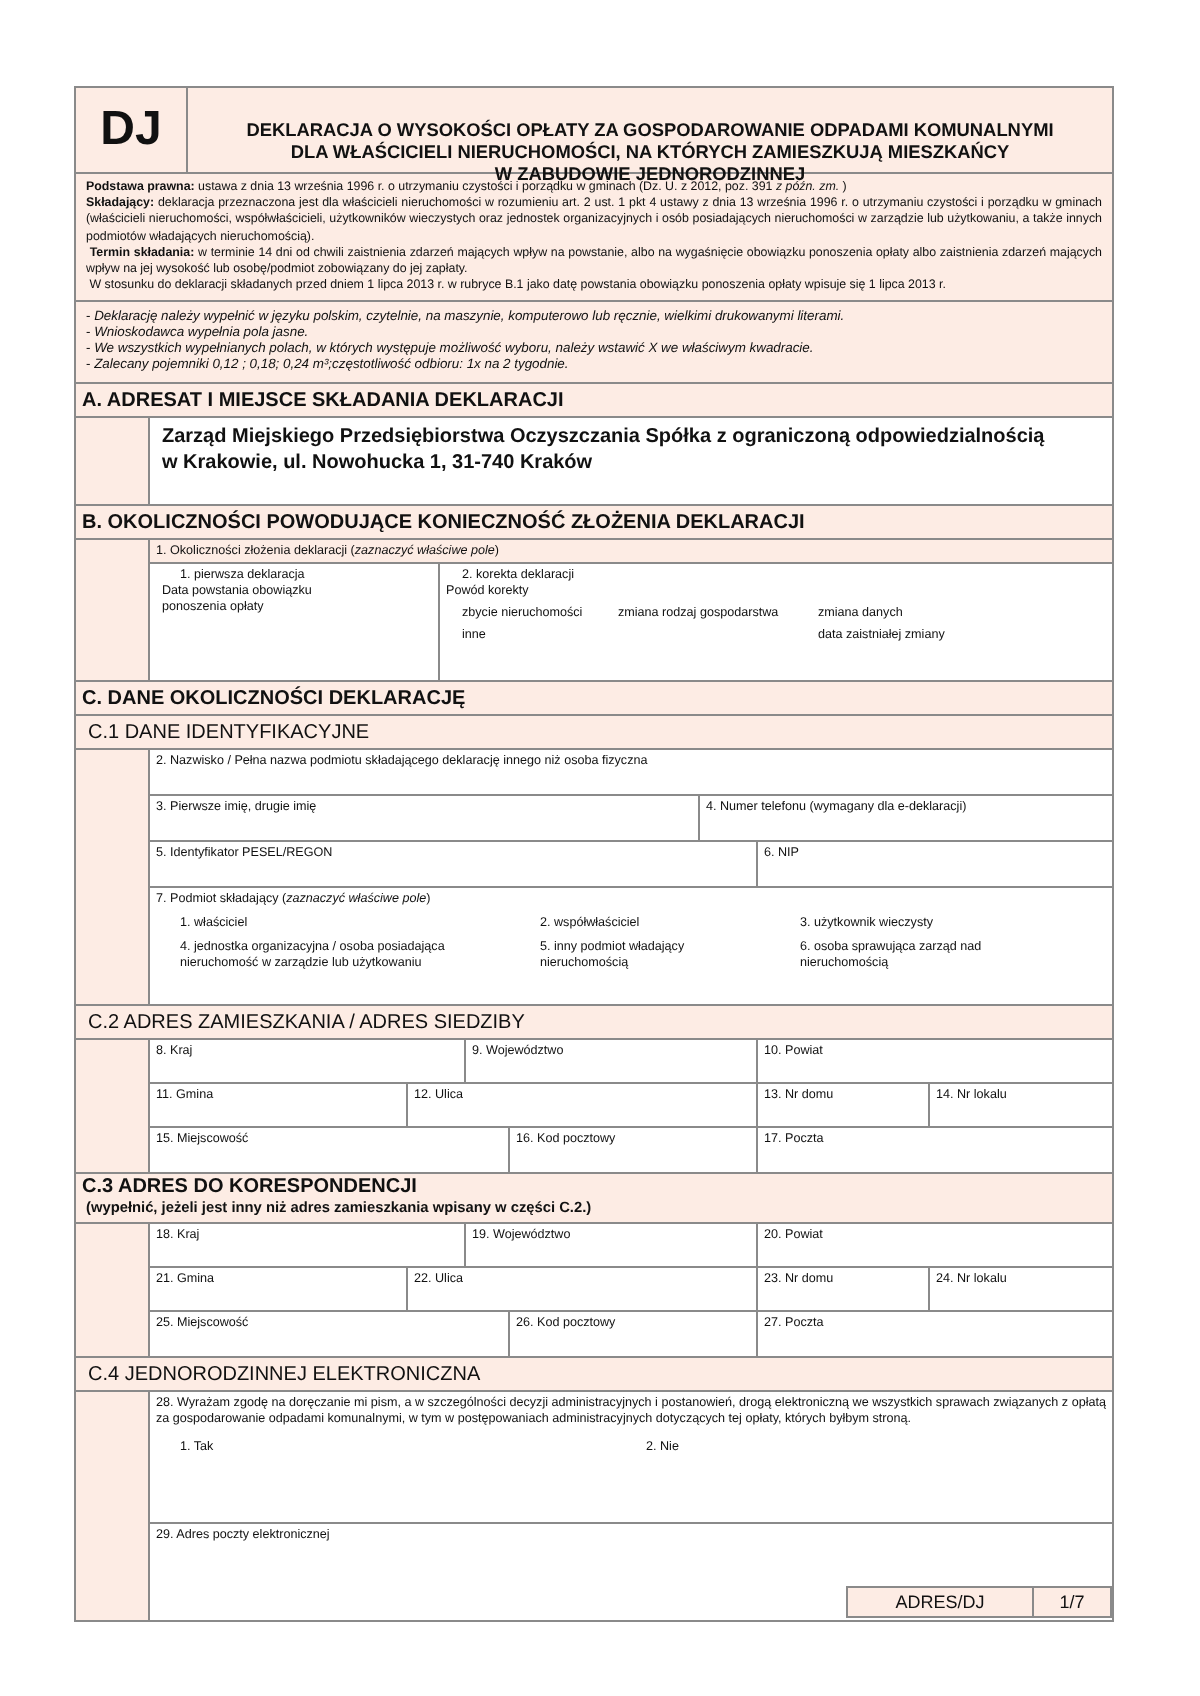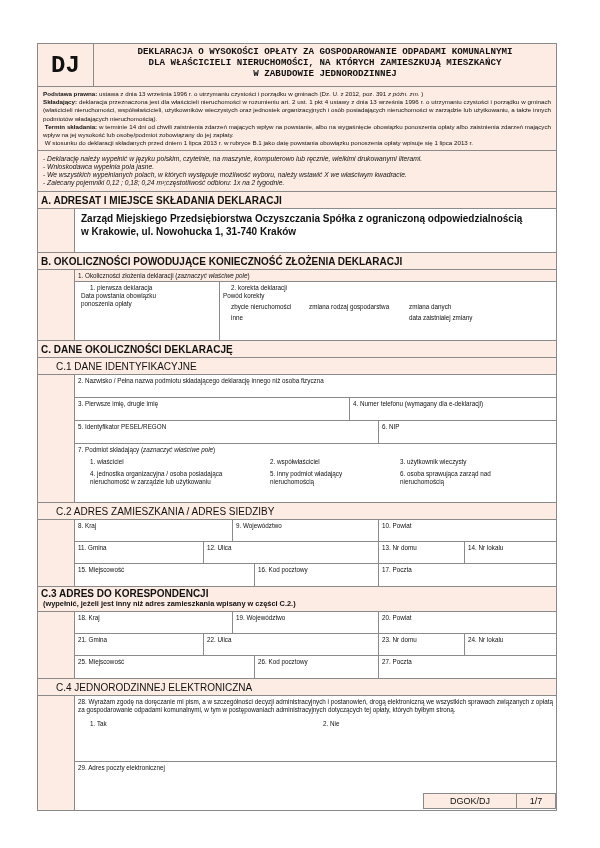--- a/index.html
+++ b/index.html
@@ -1,30 +1,30 @@
 <!DOCTYPE html>
 <html><head>
 <meta charset="utf-8">
 <style>
   * { box-sizing: border-box; margin: 0; padding: 0; }
   html, body { width: 600px; height: 848px; background: #ffffff; overflow: hidden; }
   body { font-family: "Liberation Sans", sans-serif; color: #111; position: relative; }
   .form { position: absolute; left: 37px; top: 43px; width: 520px; border: 1px solid #8a8a8a; background: #fdece4; }
   .row { position: relative; border-bottom: 1px solid #8a8a8a; }
   .row:last-child { border-bottom: none; }
-  .hdr { display: flex; height: 43px; font-family: Liberation Mono, monospace; }
+  .hdr { display: flex; height: 43px; }
   .hdr .dj { width: 56px; border-right: 1px solid #8a8a8a; font-weight: bold; font-size: 24px; display: flex; align-items: center; justify-content: center; }
-  .hdr .title { flex: 1; font-weight: bold; font-size: 9.2px; line-height: 11px; text-align: center; padding-top: 2px; }
+  .hdr .title { flex: 1; font-weight: bold; font-size: 9.2px; line-height: 11px; text-align: center; padding-top: 16px; }
   .legal { font-size: 6.2px; line-height: 8.2px; padding: 3px 5px 4px 5px; height: 64px; }
   .legal p { text-align: justify; }
   .legal b { font-weight: bold; }
   .notes { font-size: 6.7px; line-height: 7.9px; font-style: italic; padding: 4px 5px 4px 5px; height: 41px; }
   .notes .li::before { content: "-  "; font-style: normal; }
   .sec { font-weight: bold; font-size: 10px; padding: 3px 3px; height: 17px; line-height: 11px; }
-  .subsec { font-size: 10px; padding: 3px 18px; height: 17px; line-height: 11px; }
+  .subsec { font-size: 10px; padding: 3px 6px; height: 17px; line-height: 11px; }
   .body { display: flex; }
   .gutter { width: 36px; flex: none; }
   .content { flex: 1; background: #fff; border-left: 1px solid #8a8a8a; }
   .cell { font-size: 6.3px; line-height: 8px; padding: 2px 3px; border-right: 1px solid #8a8a8a; }
   .cell:last-child { border-right: none; }
   .frow { display: flex; border-bottom: 1px solid #8a8a8a; }
   .frow:last-child { border-bottom: none; }
   .addr { font-weight: bold; font-size: 10px; line-height: 13px; padding: 3px 6px; height: 43px; }
   .opt { font-size: 6.3px; line-height: 8px; }
   .tinted { background: #fdece4; }
@@ -198,15 +198,15 @@
       </div>
       <div class="frow" style="height:48px;">
         <div class="cell" style="flex:1;">29. Adres poczty elektronicznej</div>
       </div>
     </div>
   </div>
 
 </div>
 
 <div class="footer">
-  <div class="code">DGOK/DJ</div>
+  <div class="code">ADRES/DJ</div>
   <div class="page">1/7</div>
 </div>
 
 </body></html>

